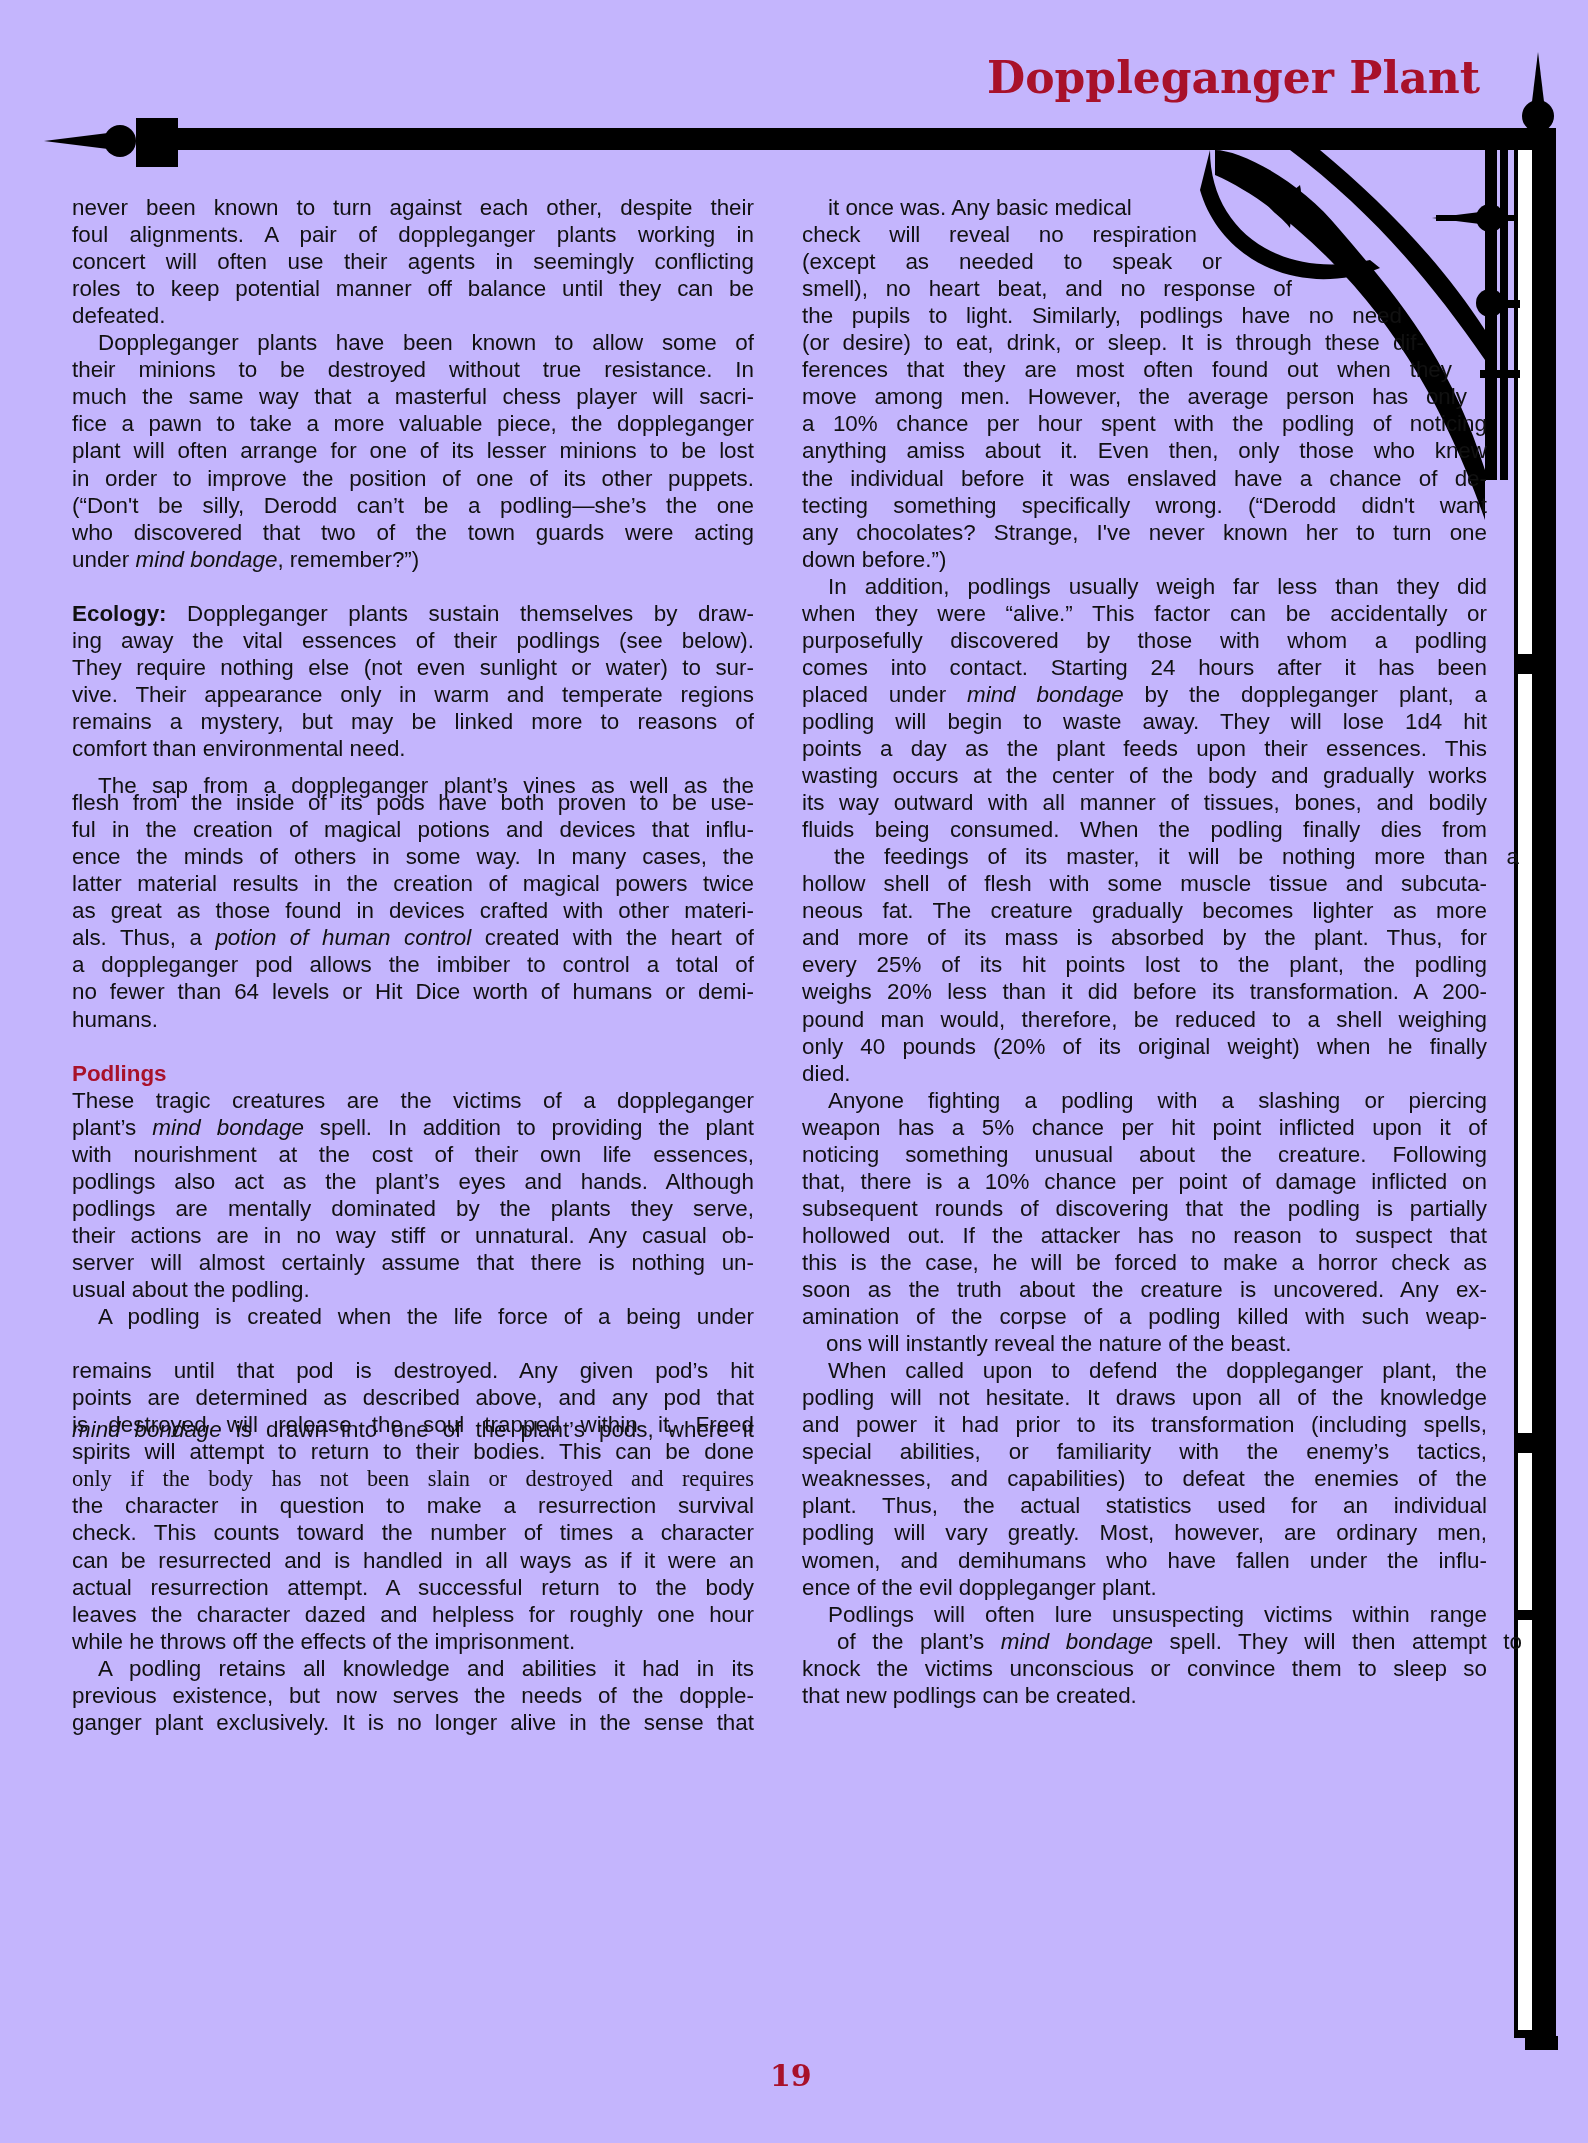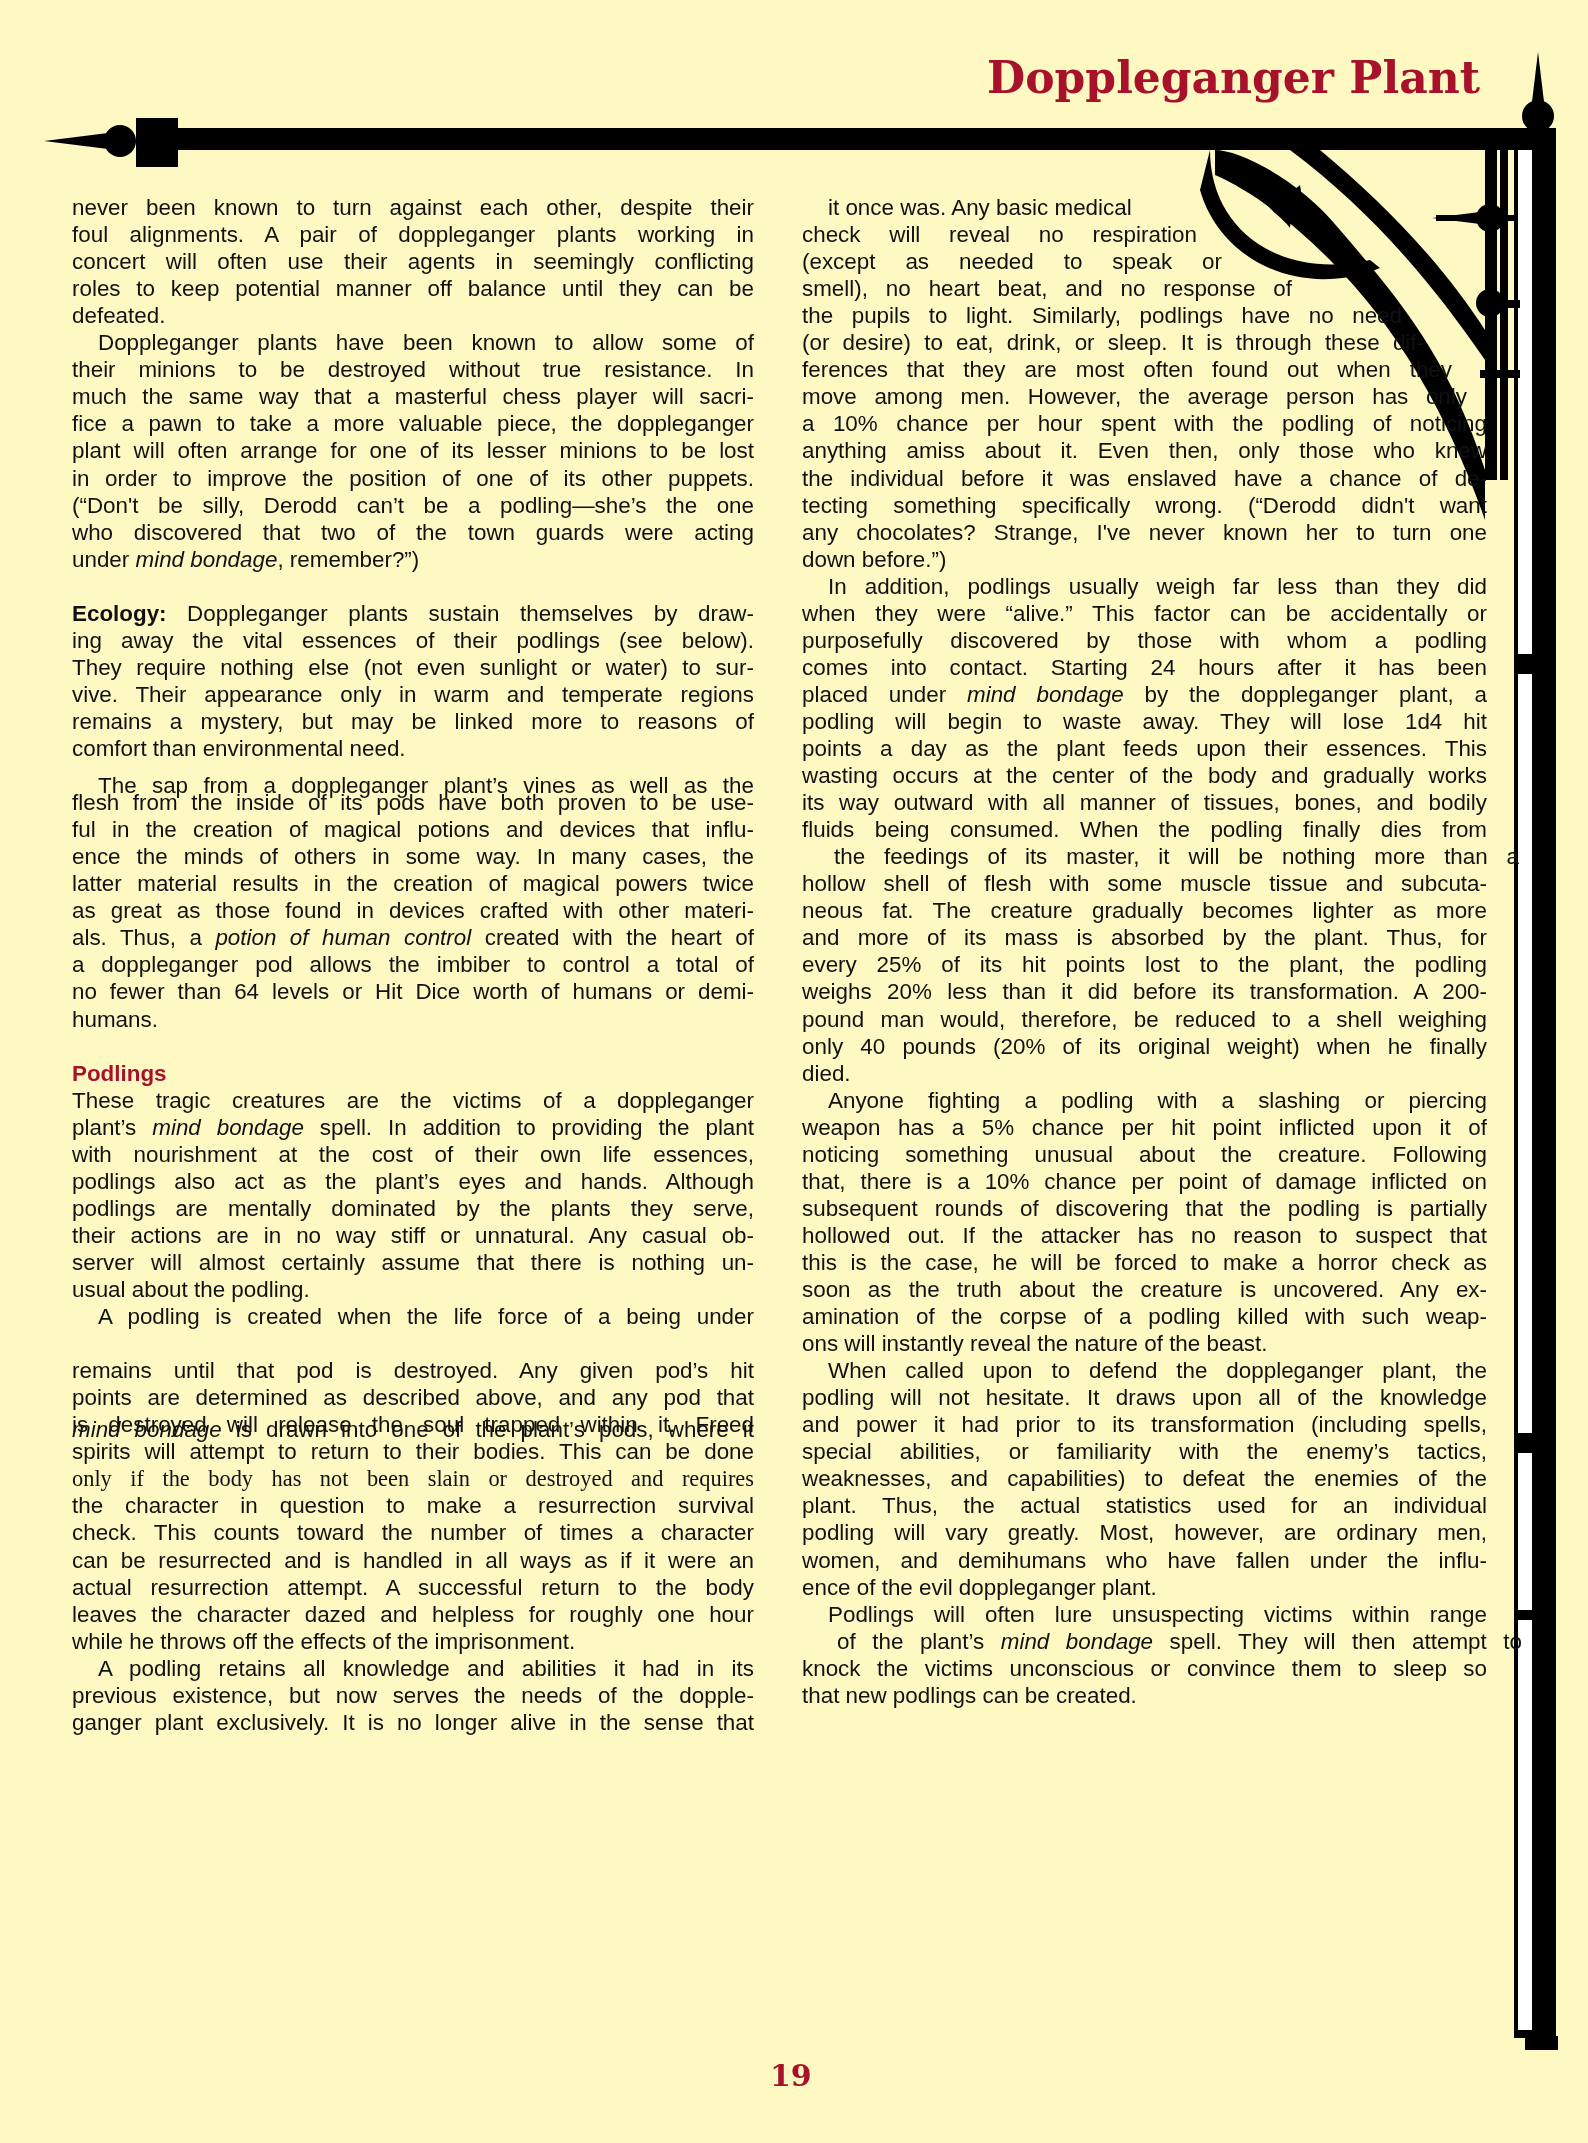--- a/index.html
+++ b/index.html
@@ -1,17 +1,17 @@
 <!DOCTYPE html>
 <html><head>
 <meta charset="utf-8">
 <style>
   html, body { margin: 0; padding: 0; background: #ffffff; }
   body { width: 1588px; height: 2143px; position: relative; overflow: hidden; }
-  .page { position: absolute; left: 0; top: 0; width: 1588px; height: 2143px; background: #fef9c3; }
+  .page { position: absolute; left: 0; top: 0; width: 1588px; height: 2143px; background: #c4b5fd; }
   .title {
     position: absolute; right: 108px; top: 56px;
     font-family: "DejaVu Serif", serif; font-weight: bold; font-size: 44px;
     color: #a8112a; letter-spacing: 0px; line-height: 1;
   }
   .col { position: absolute; font-family: "Liberation Sans", sans-serif; font-size: 22.4px; color: #111; }
   .line { position: absolute; left: 0; white-space: nowrap; height: 27px; line-height: 27px; }
   .justify { text-align: justify; text-align-last: justify; }
   .indent { padding-left: 26px; box-sizing: border-box; }
   .heading { color: #a8112a; font-weight: bold; }
@@ -169,21 +169,21 @@
       <div class="line" style="top: 865.6px; width: 685px;">died.</div>
       <div class="line justify indent" style="top: 892.65px; width: 685px;">Anyone fighting a podling with a slashing or piercing</div>
       <div class="line justify" style="top: 919.7px; width: 685px;">weapon has a 5% chance per hit point inflicted upon it of</div>
       <div class="line justify" style="top: 946.75px; width: 685px;">noticing something unusual about the creature. Following</div>
       <div class="line justify" style="top: 973.8px; width: 685px;">that, there is a 10% chance per point of damage inflicted on</div>
       <div class="line justify" style="top: 1000.85px; width: 685px;">subsequent rounds of discovering that the podling is partially</div>
       <div class="line justify" style="top: 1027.9px; width: 685px;">hollowed out. If the attacker has no reason to suspect that</div>
       <div class="line justify" style="top: 1054.95px; width: 685px;">this is the case, he will be forced to make a horror check as</div>
       <div class="line justify" style="top: 1082px; width: 685px;">soon as the truth about the creature is uncovered. Any ex-</div>
       <div class="line justify" style="top: 1109.05px; width: 685px;">amination of the corpse of a podling killed with such weap-</div>
-      <div class="line" style="top: 1136.1px; width: 685px;">ons will instantly reveal the nature of the beast.</div>
+      <div class="line" style="top: 1136.1px; width: 685px; margin-left: 24px;">ons will instantly reveal the nature of the beast.</div>
       <div class="line justify indent" style="top: 1163.15px; width: 685px;">When called upon to defend the doppleganger plant, the</div>
       <div class="line justify" style="top: 1190.2px; width: 685px;">podling will not hesitate. It draws upon all of the knowledge</div>
       <div class="line justify" style="top: 1217.25px; width: 685px;">and power it had prior to its transformation (including spells,</div>
       <div class="line justify" style="top: 1244.3px; width: 685px;">special abilities, or familiarity with the enemy’s tactics,</div>
       <div class="line justify" style="top: 1271.35px; width: 685px;">weaknesses, and capabilities) to defeat the enemies of the</div>
       <div class="line justify" style="top: 1298.4px; width: 685px;">plant. Thus, the actual statistics used for an individual</div>
       <div class="line justify" style="top: 1325.45px; width: 685px;">podling will vary greatly. Most, however, are ordinary men,</div>
       <div class="line justify" style="top: 1352.5px; width: 685px;">women, and demihumans who have fallen under the influ-</div>
       <div class="line" style="top: 1379.55px; width: 685px;">ence of the evil doppleganger plant.</div>
       <div class="line justify indent" style="top: 1406.6px; width: 685px;">Podlings will often lure unsuspecting victims within range</div>

